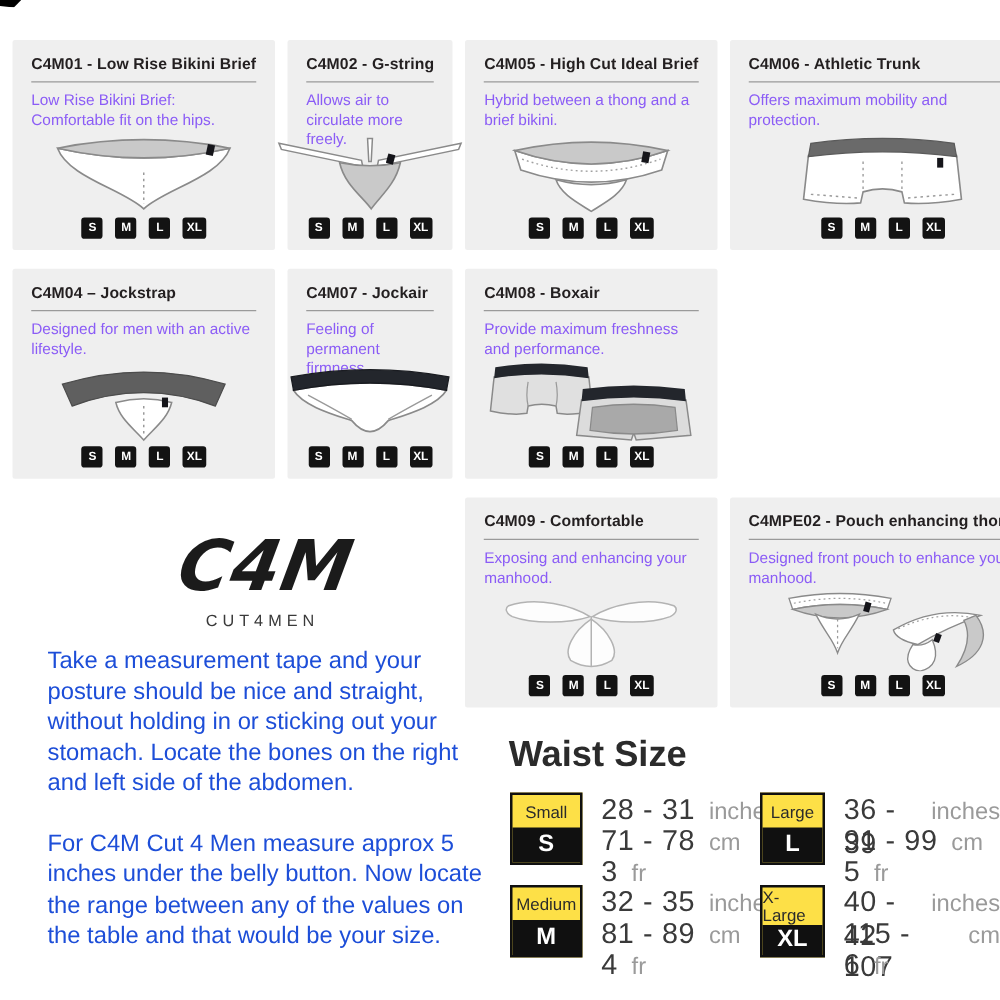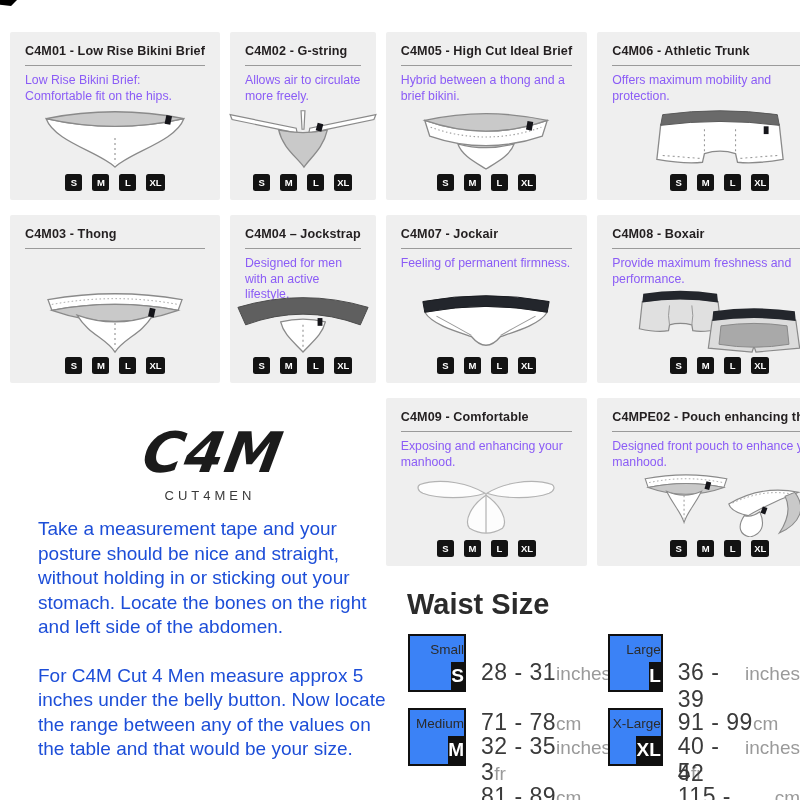--- a/index.html
+++ b/index.html
@@ -8,21 +8,21 @@
     background:#ffffff;font-family:"Liberation Sans",sans-serif;
     -webkit-font-smoothing:antialiased;
   }
   .corner-wedge{
     position:absolute;left:0;top:0;width:17px;height:6px;background:#000;
     clip-path:polygon(0 0,100% 0,65% 100%,0 80%);
   }
   
   .cards{
     position:absolute;left:10px;top:32px;width:780px;
-    display:grid;grid-template-columns:repeat(4,1fr);
+    display:grid;grid-template-columns:repeat(5,1fr);
     grid-auto-rows:168px;column-gap:10px;row-gap:15px;
   }
   .card{
     position:relative;background:#efefef;border-radius:2px;
     padding:12px 15px 0 15px;box-sizing:border-box;
   }
   .card.pos-r3c3{grid-row:3;grid-column:3;}
   .card.pos-r3c4{grid-row:3;grid-column:4;}
   .card-title{
     font-size:12.6px;font-weight:bold;color:#231f20;letter-spacing:.1px;
@@ -55,32 +55,32 @@
     font-size:19px;line-height:24.5px;color:#1d4ed8;
   }
   .instructions p{margin:0 0 24px 0;}
   
   .ws-title{
     position:absolute;left:407px;top:588px;
     font-size:29px;font-weight:700;color:#2b2b2b;
   }
   .ws-entry{position:absolute;display:flex;gap:15px;}
   .ws-box{
-    width:58px;height:58px;border:2px solid #101010;background:#3b82f6;
-    display:flex;flex-direction:column;box-sizing:border-box;align-items:flex-end;
+    width:58px;height:58px;border:2px solid #101010;background:#fde047;
+    display:flex;flex-direction:column;box-sizing:border-box;
   }
   .ws-box-label{
     flex:1;display:flex;align-items:center;justify-content:center;
     font-size:13.5px;color:#2b2b2b;
   }
   .ws-box-letter{
     height:28px;background:#101010;color:#fff;font-weight:bold;font-size:19px;
     display:flex;align-items:center;justify-content:center;
   }
-  .ws-line{display:flex;align-items:baseline;gap:0;height:25px;margin-top:25px;}
+  .ws-line{display:flex;align-items:baseline;gap:11px;height:25px;}
   .ws-num{font-size:23px;color:#3a3a3a;letter-spacing:.5px;}
   .ws-unit{font-size:19px;color:#9a9a9a;}
   
   .art path,.art line{vector-effect:non-scaling-stroke;}
 </style>
 </head>
 <body>
 
 <div class="corner-wedge"></div>
 

